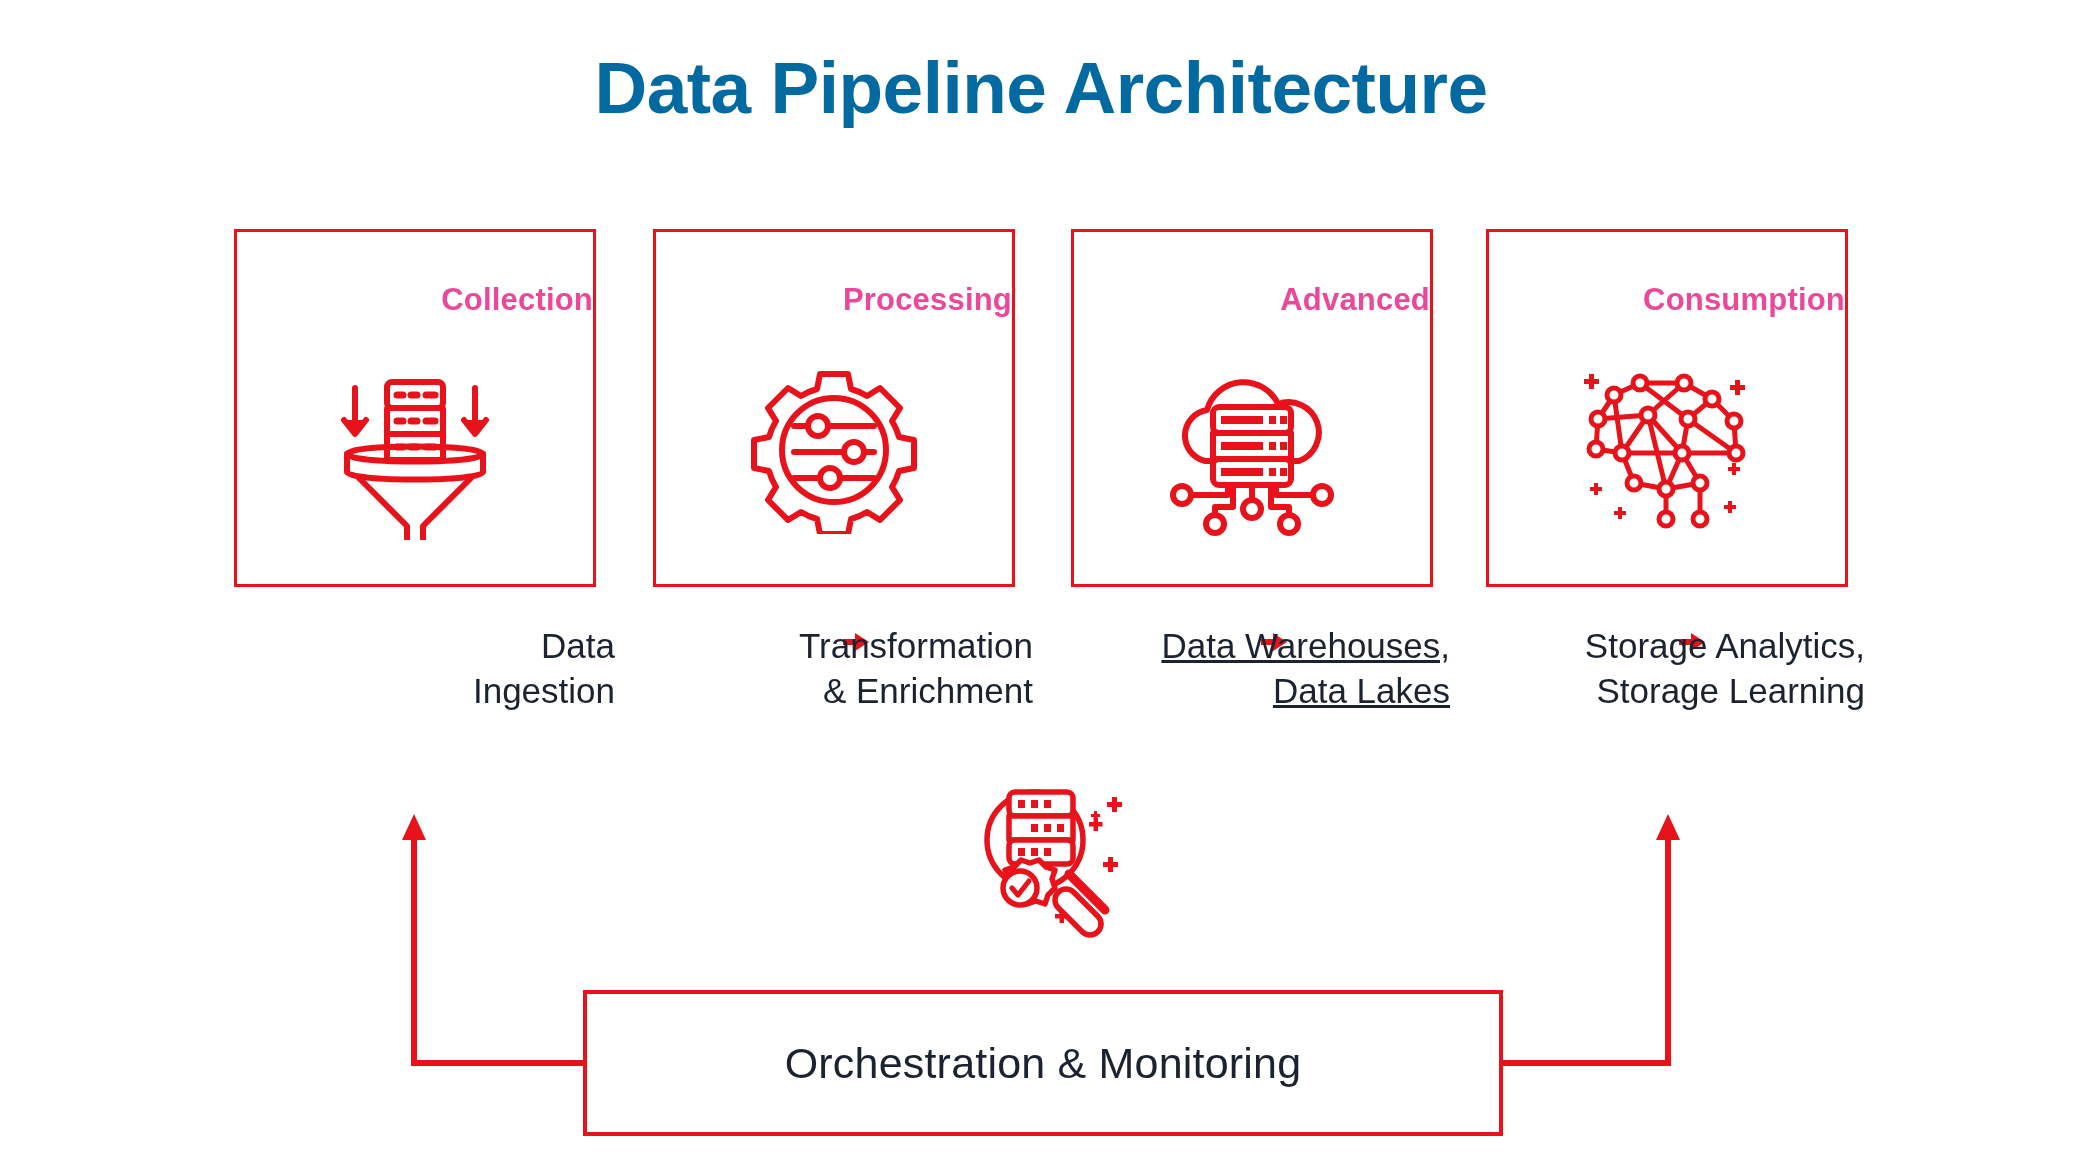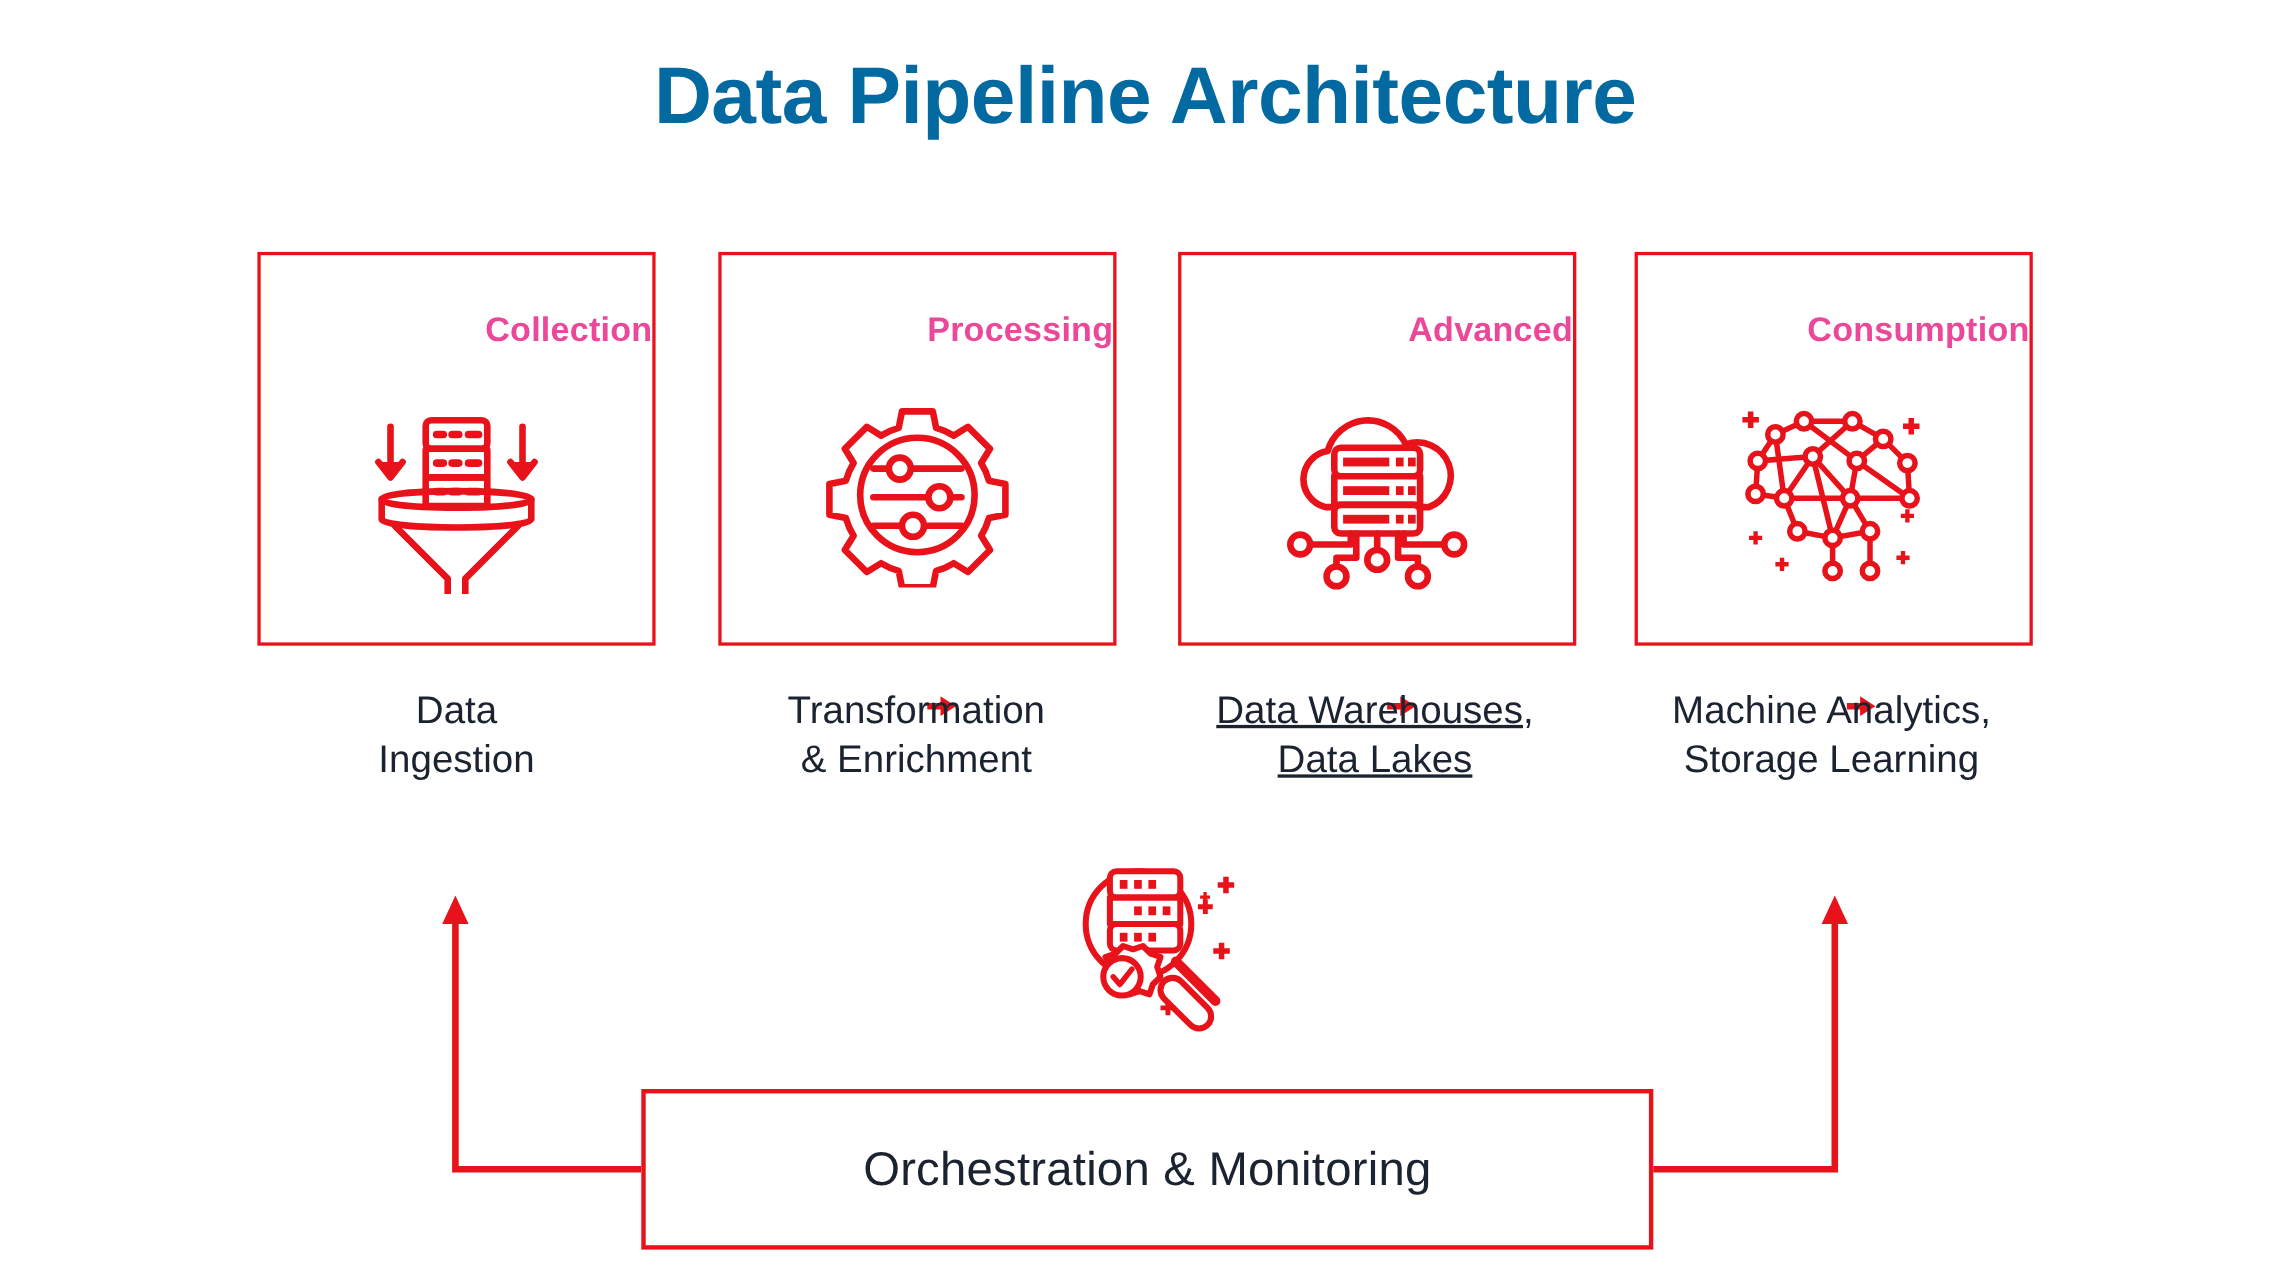--- a/index.html
+++ b/index.html
@@ -91,21 +91,21 @@
   }
   .flow-arrow.a0 { left: 605px; }
   .flow-arrow.a1 { left: 1023px; }
   .flow-arrow.a2 { left: 1441px; }
 
   
   .stage-caption {
     position: absolute;
     top: 624px;
     width: 400px;
-    text-align: center;
+    text-align: right;
     font-size: 35px;
     line-height: 1.28;
     color: #1b2330;
     font-weight: 400;
   }
   .stage-caption.c0 { left: 215px; }
   .stage-caption.c1 { left: 633px; }
   .stage-caption.c2 { left: 1050px; text-decoration: underline; }
   .stage-caption.c3 { left: 1465px; }
 
@@ -341,21 +341,21 @@
   </div>
   <div class="stage-caption c1">
     <div>Transformation</div>
     <div>&amp; Enrichment</div>
   </div>
   <div class="stage-caption c2">
     <div>Data Warehouses,</div>
     <div>Data Lakes</div>
   </div>
   <div class="stage-caption c3">
-    <div>Machine Analytics,</div>
+    <div>Storage Analytics,</div>
     <div>Storage Learning</div>
   </div>
 
   <svg id="feedback-layer" viewBox="0 0 2082 1170" fill="none">
 
     <g>
       <path d="M583 1063 L414 1063 L414 832" stroke="#e8131a" stroke-width="6" fill="none"></path>
       <polygon points="414,814 402,840 426,840" fill="#e8131a"></polygon>
     </g>
 

